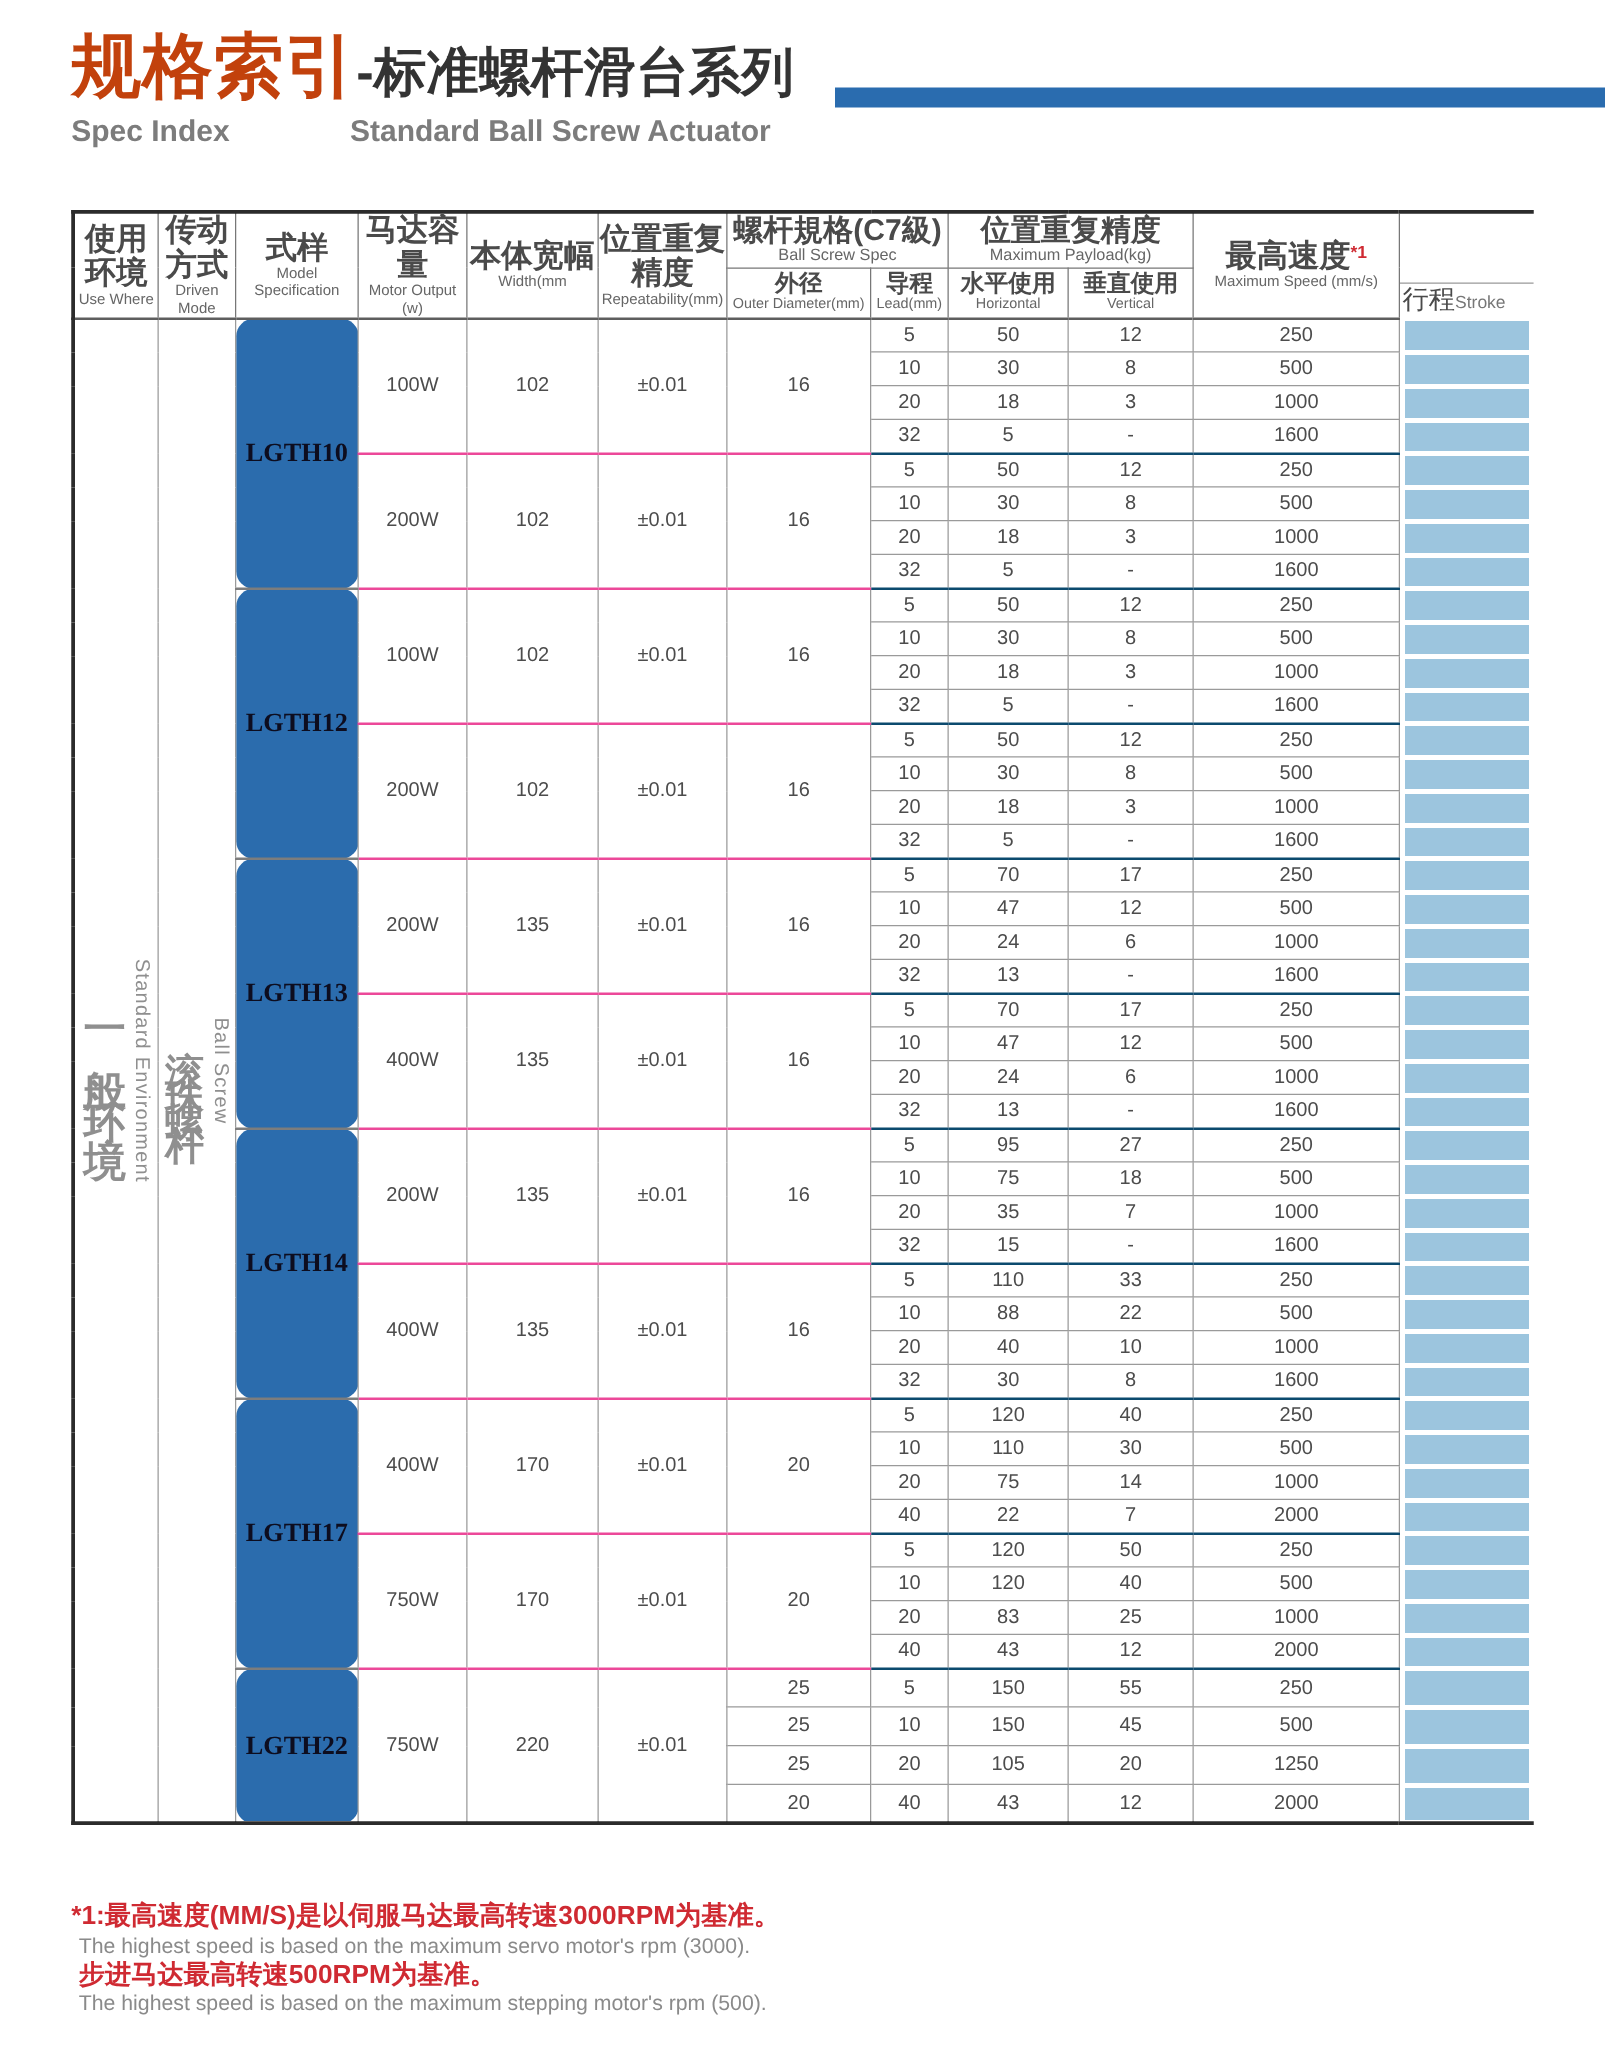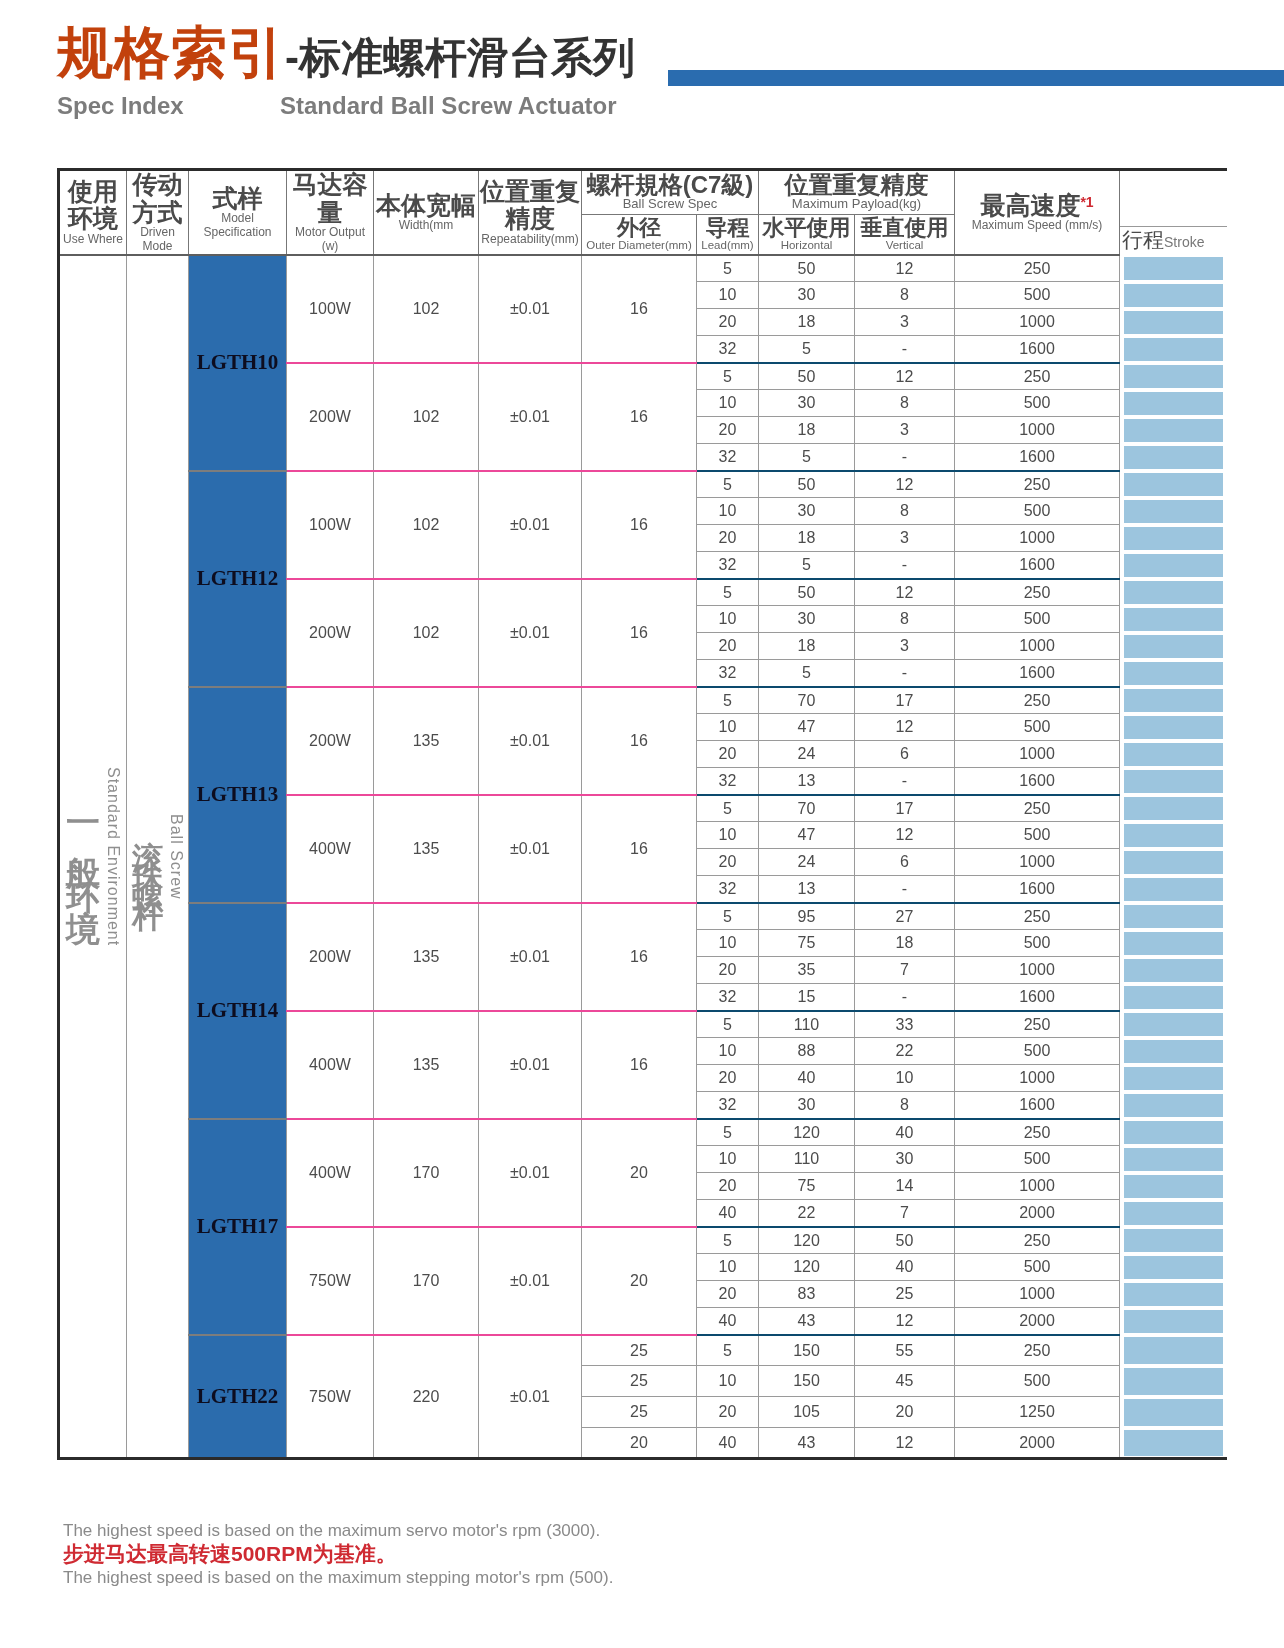--- a/index.html
+++ b/index.html
@@ -26,37 +26,38 @@
     color:#4c4c4c;font-size:16px;line-height:1.1;overflow:hidden;white-space:nowrap;
   }
   thead th{border-color:#777;white-space:normal}
   thead tr.h1{height:40px}
   thead tr.h2{height:37px}
   th[rowspan="2"], .h2 th{border-bottom:2px solid #5e5e5e}
   .hd-cn{display:block;font-size:25px;font-weight:bold;color:#4a4a4a;line-height:1.1}
   .hd-en{display:block;font-size:12px;color:#666;line-height:1.15;font-weight:normal}
   .grp .hd-cn{font-size:24px;line-height:1.0}
   .grp .hd-en{font-size:13px}
-  .h2 .hd-cn{font-size:22px;line-height:1.0}
+  .h2 .hd-cn{font-size:19px;line-height:1.0}
   .h2 .hd-en{font-size:11.5px}
   .speed-h .hd-cn{font-size:25px}
   .fn{color:#cf2a32;font-size:14px;font-weight:bold;vertical-align:7px}
   .stroke-h{vertical-align:top;border-top:3px solid #2b2b2b;
     border-bottom-style:hidden;border-right-style:hidden}
   .stroke-h .sp{height:55px;border-bottom:1px solid #999}
   .stroke-h .lbl{text-align:left;padding:1px 0 0 2px;white-space:nowrap}
   .lbl-cn{font-size:21px;color:#4a4a4a;font-weight:normal}
   .lbl-en{font-size:14px;color:#777;font-weight:normal}
 
   tbody tr{height:27px}
   tbody tr.tall{height:31px}
   td.model{
     background:#2b6cad;color:#0d0d1f;
     font-family:"Liberation Serif",serif;font-weight:bold;font-size:21px;
     border-bottom:2px solid #7d7d7d;
+    border-radius:14px;
   }
   td.merged{border-bottom:2px solid #ec4899}
   tr.g-end td, tr.m-end td{border-bottom:2px solid #0c4a6e}
   td.stroke{
     border-top-style:hidden;border-bottom-style:hidden;border-right-style:hidden;
     border-left:1px solid #9a9a9a;
     background:#9cc5de;background-clip:content-box;padding:2px 4px;
   }
   tr.g-end td.stroke, tr.m-end td.stroke{border-bottom-style:hidden}
   tr.last td.stroke{border-bottom:3px solid #2b2b2b;border-bottom-style:solid}
@@ -525,16 +526,17 @@
         <td>40</td>
         <td>43</td>
         <td>12</td>
         <td>2000</td>
         <td class="stroke"></td>
       </tr>
     </tbody>
 </table>
 
 <div class="notes">
+  <div class="note-red">*1:最高速度(MM/S)是以伺服马达最高转速3000RPM为基准。</div>
   <div class="note-gray indent">The highest speed is based on the maximum servo motor's rpm (3000).</div>
   <div class="note-red indent">步进马达最高转速500RPM为基准。</div>
   <div class="note-gray indent">The highest speed is based on the maximum stepping motor's rpm (500).</div>
 </div>
 
 </body></html>

